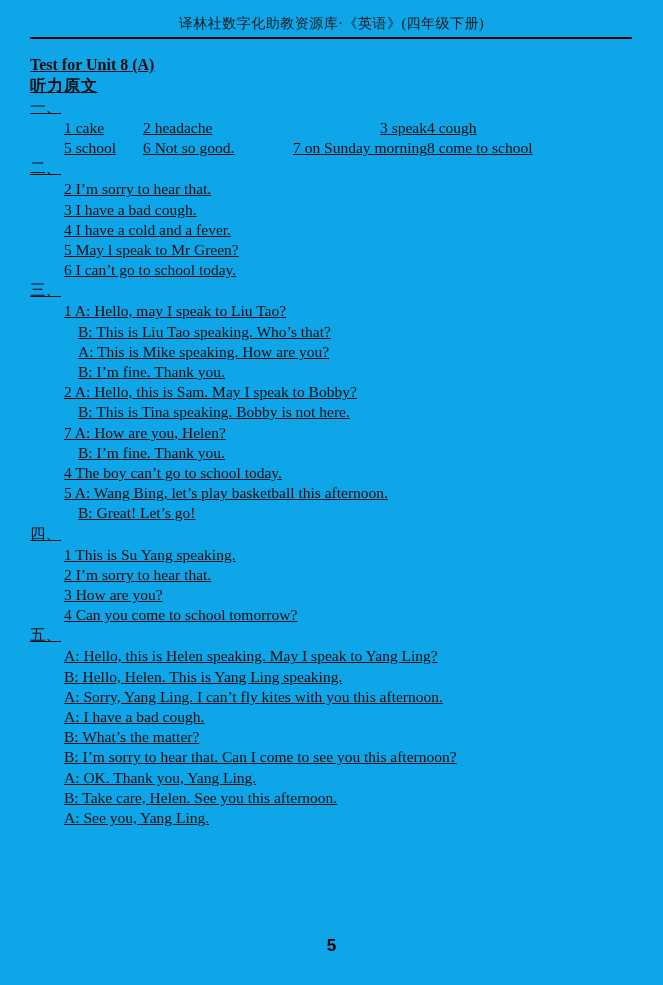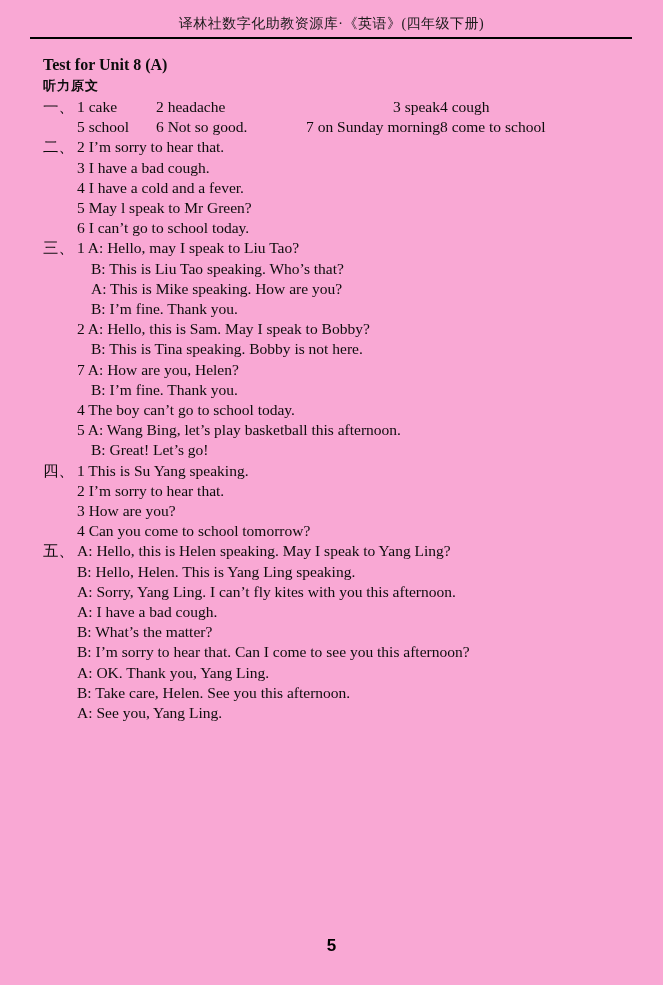--- a/index.html
+++ b/index.html
@@ -1,59 +1,60 @@
 <!DOCTYPE html>
 <html><head>
 <meta charset="utf-8">
 <style>
   * { margin:0; padding:0; box-sizing:border-box; }
   html,body { background:#888; }
   .page {
     position:relative;
     width:663px; height:985px;
     margin:0 auto;
-    background:#f9a8d4;
+    background:#0ea5e9;
     color:#111111;
     font-family:"Liberation Serif", serif;
     overflow:hidden;
   }
   .header {
     position:absolute; top:15px; left:0; width:100%;
     text-align:center;
     font-size:14px;
     letter-spacing:0.5px;
     color:#1a1a1a;
     font-family:"Liberation Serif", serif;
   }
   .header-rule {
     position:absolute; top:37px; left:30px; width:602px;
     border-top:2px solid #000000;
   }
   .body {
-    position:absolute; top:55px; left:43px; width:608px;
+    position:absolute; top:55px; left:30px; width:608px;
     font-size:15.5px;
     line-height:20.2px;
     color:#0d0d0d;
+    text-decoration:underline;
   }
   .title {
     font-weight:bold;
     font-size:16px;
     line-height:20px;
     font-family:"Liberation Serif", serif;
   }
   .subtitle {
     font-weight:bold;
-    font-size:13px;
+    font-size:16px;
     line-height:22px;
     letter-spacing:1px;
     font-family:"DejaVu Sans", sans-serif;
   }
   .section { display:flex; align-items:flex-start; }
   .marker { flex:none; width:34px; white-space:nowrap; }
-  .content { flex:1; min-width:0; }
+  .content { flex:1; min-width:0;margin-top:21px; }
   .line { white-space:nowrap; }
   .line.cont { padding-left:14px; }
   .grid-row { display:flex; }
   .gc { white-space:nowrap; }
   .gc1 { width:79px; flex:none; }
   .gc2 { width:118px; flex:none; }
   .gc3 { width:166px; flex:none;text-align:right; }
   .gc4 { flex:1; }
   .page-number {
     position:absolute; top:936px; left:0; width:100%;

